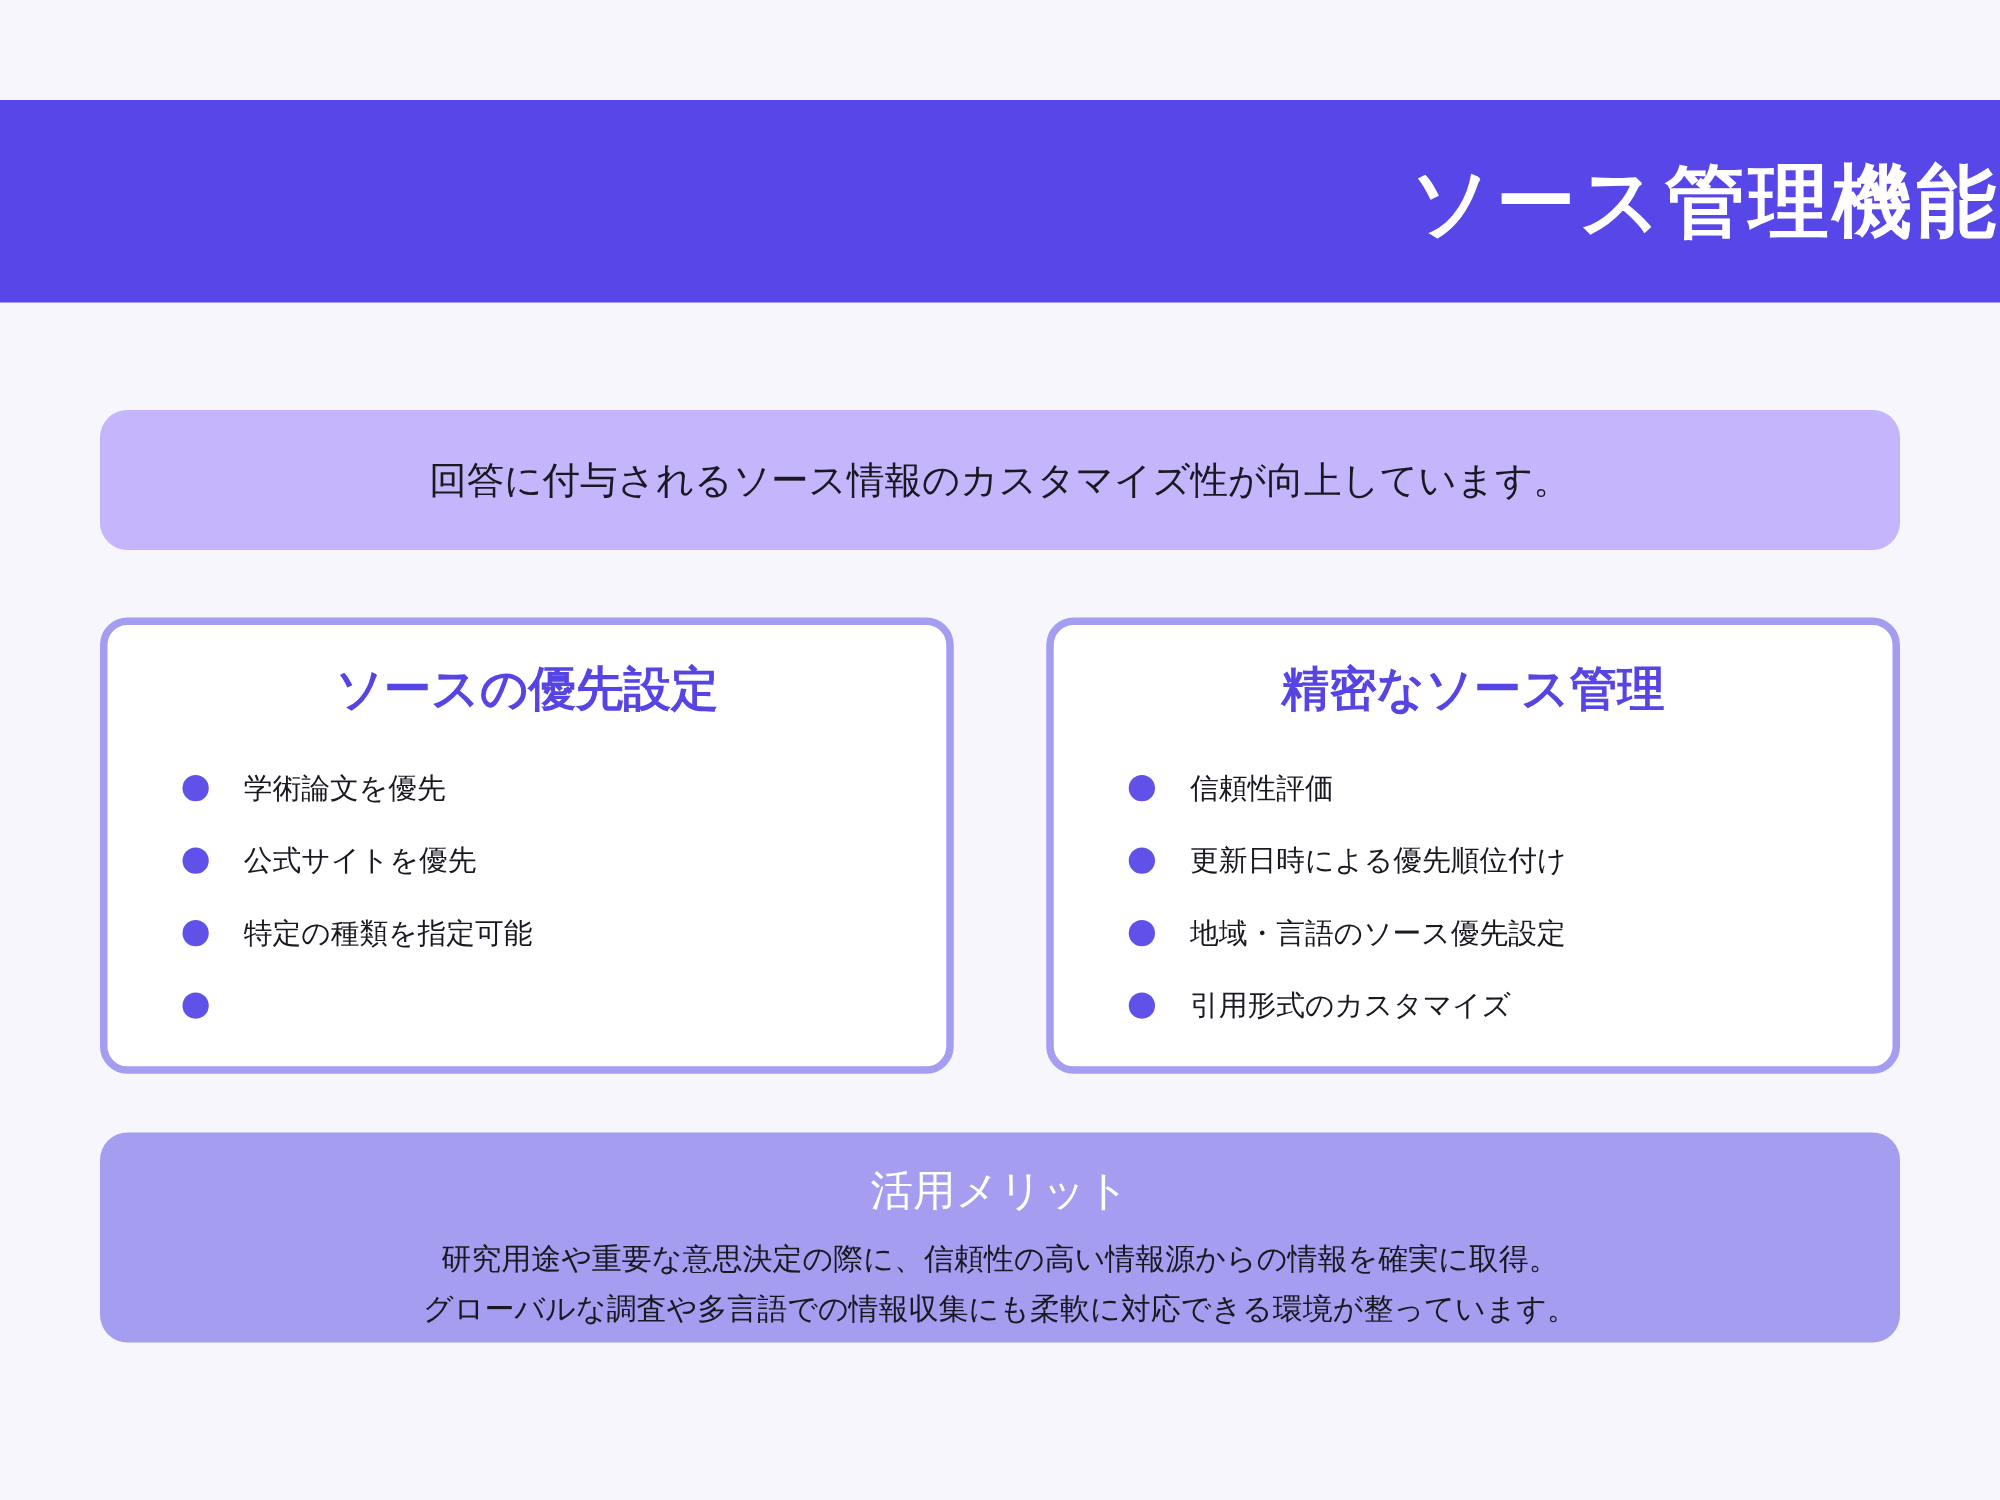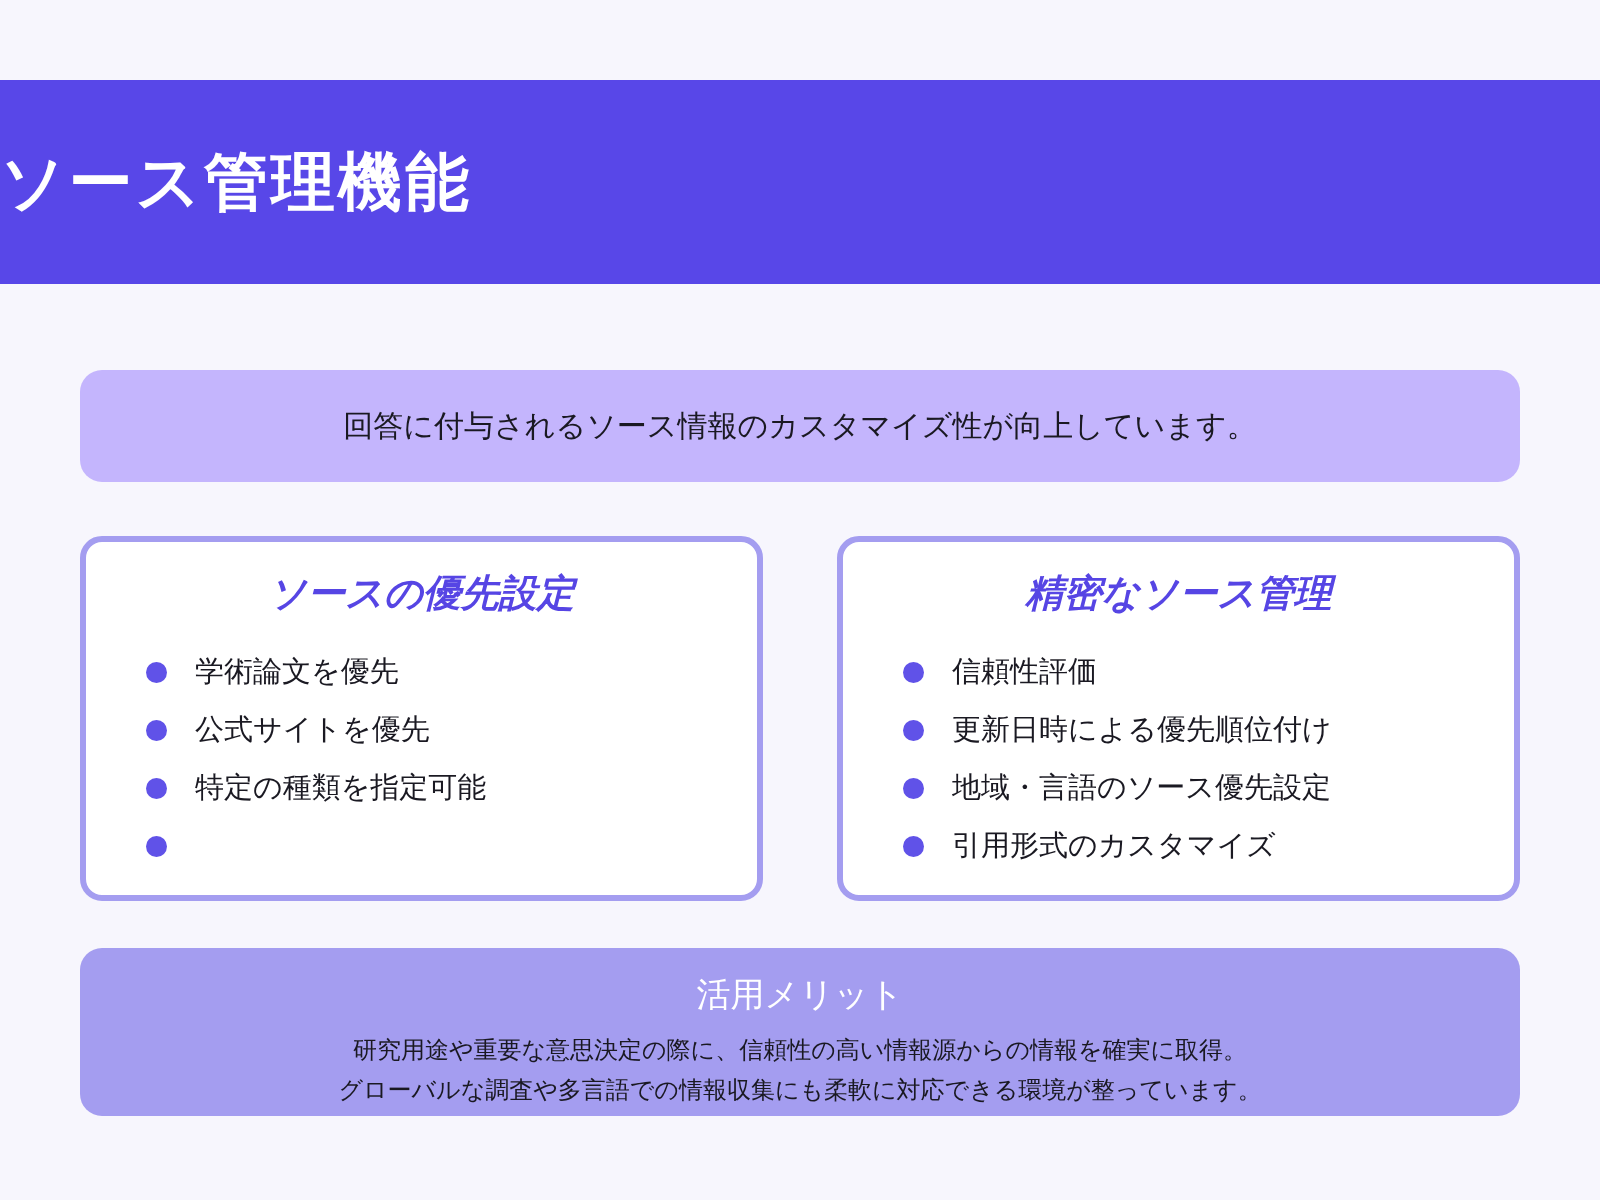--- a/index.html
+++ b/index.html
@@ -12,25 +12,25 @@
     overflow: hidden;
   }
   .page {
     position: relative;
     width: 1600px;
     height: 1200px;
     background: #F7F6FD;
   }
   .header-band {
     margin-top: 80px;
-    height: 204px;
+    height: 162px;
     background: #5847E8;
     display: flex;
     align-items: center;
-    justify-content: flex-start;
+    justify-content: flex-end;
   }
   .page-title {
     color: #FFFFFF;
     font-size: 64px;
     font-weight: bold;
     letter-spacing: 3px;
     margin: 0;
   }
   .content {
     padding: 0 80px;
@@ -60,32 +60,31 @@
     border: 6px solid #A49DF0;
     border-radius: 22px;
     box-sizing: border-box;
   }
   .card-title {
     text-align: center;
     color: #5645E4;
     font-size: 38px;
     font-weight: bold;
     margin: 26px 0 0 0;
-    font-style: italic;
   }
   .bullet-list {
     list-style: none;
     margin: 24px 0 0 0;
     padding: 0 0 0 60px;
   }
   .bullet-list li {
     display: flex;
     align-items: center;
     height: 58px;
-    font-size: 29px;
+    font-size: 23px;
     color: #1A1922;
   }
   .dot {
     width: 21px;
     height: 21px;
     border-radius: 50%;
     background: #6052E8;
     margin-right: 28px;
     flex: none;
   }

